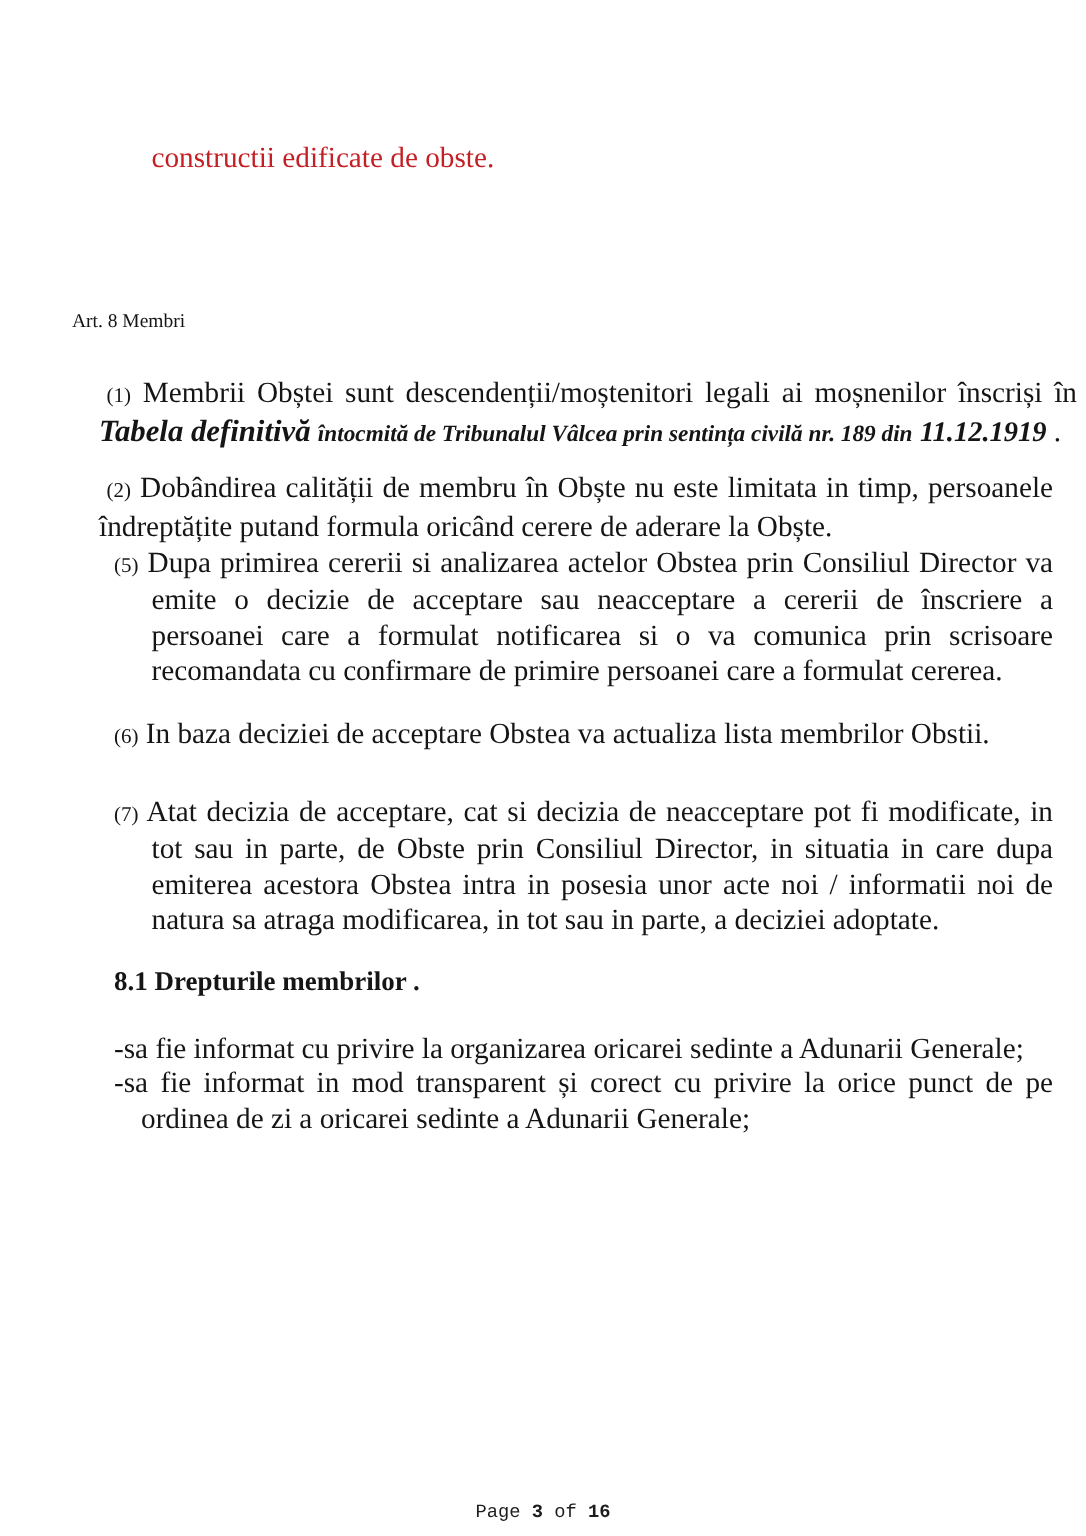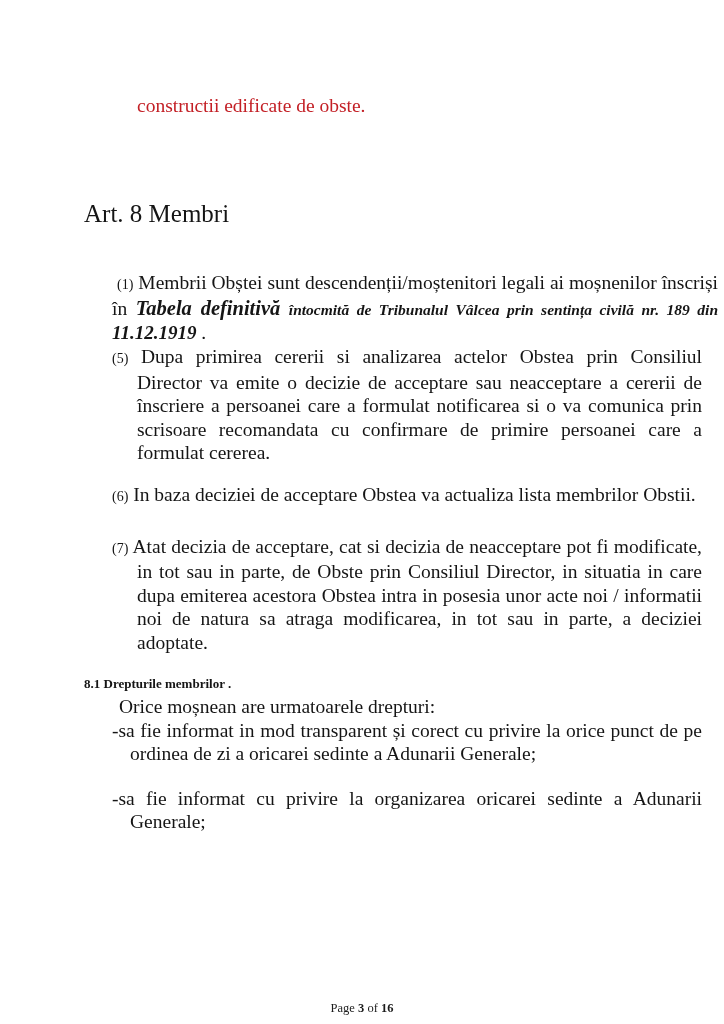--- a/index.html
+++ b/index.html
@@ -6,87 +6,88 @@
   html, body { width: 724px; height: 1024px; }
   body {
     background: #ffffff;
     font-family: "Liberation Serif", serif;
     font-size: 19.5px;
     line-height: 23.6px;
     color: #151515;
     position: relative;
     overflow: hidden;
   }
-  .content { padding: 94px 22px 0 84px; }
+  .content { padding: 94px 22px 0 48px; }
 
   .red-line {
     margin-left: 53px;
     color: #c32026;
   }
 
   
   .hang {
     margin-left: 28px;
     padding-left: 25px;
     text-indent: -25px;
     text-align: justify;
   }
   .marker { font-size: 14px; }
 
   
   .para {
-    margin-left: 28px;
+    margin-left: 18px;
     text-indent: 5px;
     text-align: justify;
     font-family: Liberation Serif, serif;
   }
 
   .art8 {
-    font-size: 25px;
+    font-size: 13px;
     font-weight: normal;
     margin-top: 84px;
-    margin-bottom: 46px;
+    margin-bottom: 26px;
   }
 
   .p1 { margin-right: -16px; }
   .bi-title  { font-weight: bold; font-style: italic; font-size: 20.5px; }
   .bi-detail { font-weight: bold; font-style: italic; font-size: 15.5px; }
   .bi-date   { font-weight: bold; font-style: italic; font-size: 19px; }
 
   .mt13 { margin-top: 13px; }
   .mt12 { margin-top: 12px; }
   .mt11 { }
   .mt18 { margin-top: 18px; }
   .mt24 { margin-top: 26px; }
   .mt21 { margin-top: 21px; }
 
   .h81 {
     margin-top: 17px;
-    font-size: 13px;
+    margin-left: 28px;
+    font-size: 18px;
     font-weight: bold;
   }
   .intro81 {
     margin-left: 28px;
     text-indent: 7px;
   }
 
   .dash-item {
     margin-left: 28px;
     padding-left: 18px;
     text-indent: -18px;
     text-align: justify;
   }
 
   .footer {
     position: absolute;
     left: 0;
     right: 0;
     bottom: 8px;
     text-align: center;
-    font-family: Liberation Serif, serif;
+    font-family: Liberation Mono, monospace;
     font-size: 12.5px;
     line-height: 15px;
     color: #1c1c1c;
   }
   .footer .b { font-weight: bold; }
 </style>
 </head>
 <body>
 
 <div class="page">
@@ -99,44 +100,47 @@
 
     <p class="para p1">
       <span class="marker">(1)</span>
       <span>Membrii Obștei sunt descendenții/moștenitori legali ai moșnenilor înscriși în</span>
       <span class="bi-title">Tabela definitivă</span>
       <span class="bi-detail">întocmită de Tribunalul Vâlcea prin sentința civilă nr. 189 din</span>
       <span class="bi-date">11.12.1919</span>
       <span>.</span>
     </p>
 
+    <p class="para mt13">
+      <span class="marker">(2)</span>
+      <span>Dobândirea calității de membru în Obște nu este limitata in timp, persoanele îndreptățite putand formula oricând cerere de aderare la Obște.</span>
+    </p>
 
 
     <p class="hang mt11">
       <span class="marker">(5)</span>
       <span>Dupa primirea cererii si analizarea actelor Obstea prin Consiliul Director va emite o decizie de acceptare sau neacceptare a cererii de înscriere  a persoanei care a formulat notificarea si o va comunica prin scrisoare recomandata cu confirmare de primire persoanei care a formulat cererea.</span>
     </p>
 
     <p class="hang mt18">
       <span class="marker">(6)</span>
       <span>In baza deciziei de acceptare Obstea va actualiza lista membrilor Obstii.</span>
     </p>
 
     <p class="hang mt24">
       <span class="marker">(7)</span>
       <span>Atat decizia de acceptare, cat si decizia de neacceptare pot fi modificate, in tot sau in parte, de Obste prin Consiliul Director, in situatia in care dupa emiterea acestora Obstea intra in posesia unor acte noi / informatii noi de natura sa atraga modificarea, in tot sau in parte, a deciziei adoptate.</span>
     </p>
 
     <h3 class="h81">8.1 Drepturile membrilor .</h3>
 
-    <p class="intro81">Orice moșnean  are urmatoarele drepturi:</p>
+
+    <p class="dash-item mt21">-sa fie informat cu privire la organizarea oricarei sedinte a Adunarii Generale;</p>
 
     <p class="dash-item">-sa fie informat in mod transparent și corect cu privire la orice punct de pe ordinea de zi a oricarei sedinte a Adunarii Generale;</p>
-
-    <p class="dash-item mt21">-sa fie informat cu privire la organizarea oricarei sedinte a Adunarii Generale;</p>
 
   </div>
 
   <div class="footer">
     <span>Page</span>
     <span class="b">3</span>
     <span>of</span>
     <span class="b">16</span>
   </div>
 </div>

